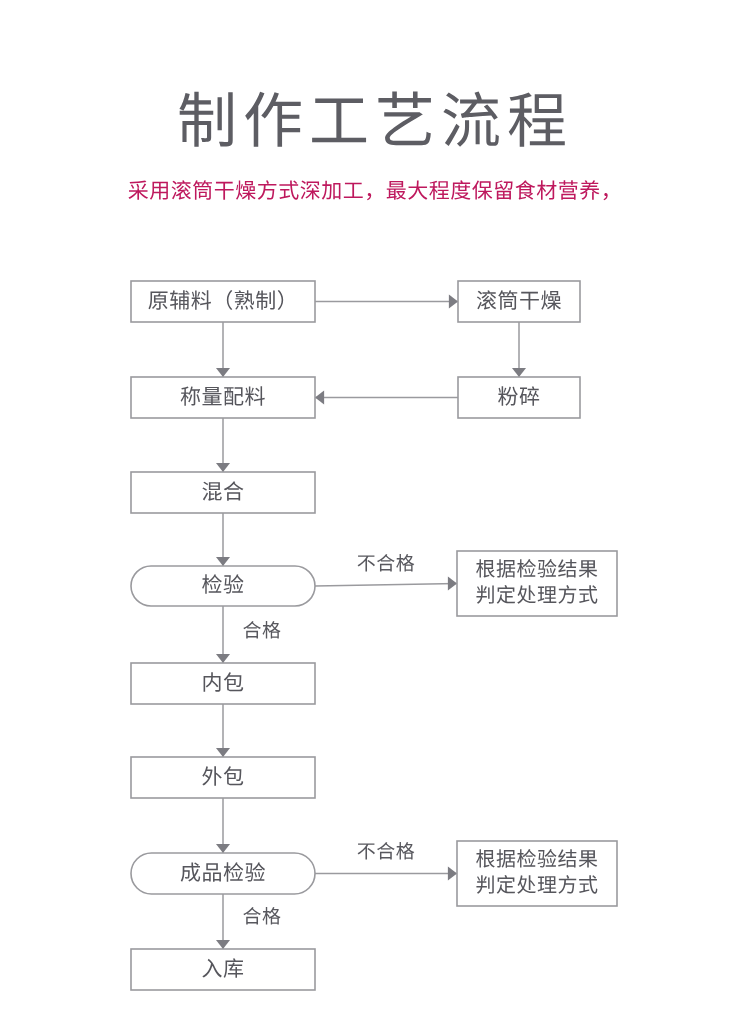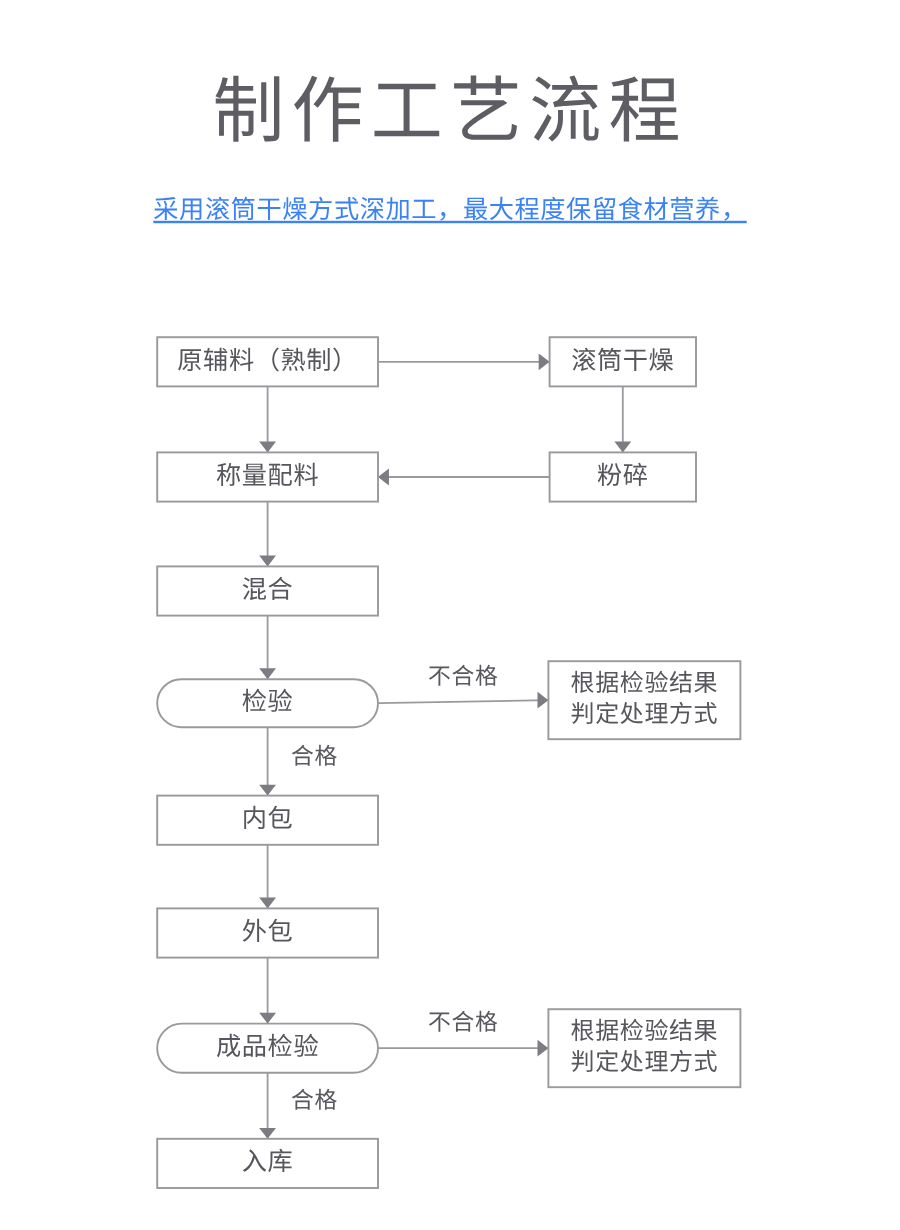--- a/index.html
+++ b/index.html
@@ -27,37 +27,36 @@
   
   .header {
     position: absolute;
     left: 0;
     top: 0;
     width: 750px;
     text-align: center;
   }
   .page-title {
     margin: 0;
-    padding-top: 56px;
+    padding-top: 84px;
     font-size: 60px;
     line-height: 74px;
     font-weight: 400;
     letter-spacing: 6px;
     color: #5d5d63;
     font-family: "DejaVu Sans", "Liberation Sans", sans-serif;
   }
   .subtitle {
-    margin: 12px;
+    margin: 0;
     padding-top: 16px;
     font-size: 21px;
     line-height: 34px;
     font-weight: 400;
-    color: #3b82f6;
+    color: #be185d;
     letter-spacing: 0.5px;
-    text-decoration: underline;
   }
   .subtitle-line {
     display: block;
   }
 
   
   .flow-wrap {
     position: absolute;
     left: 0;
     top: 258px;

